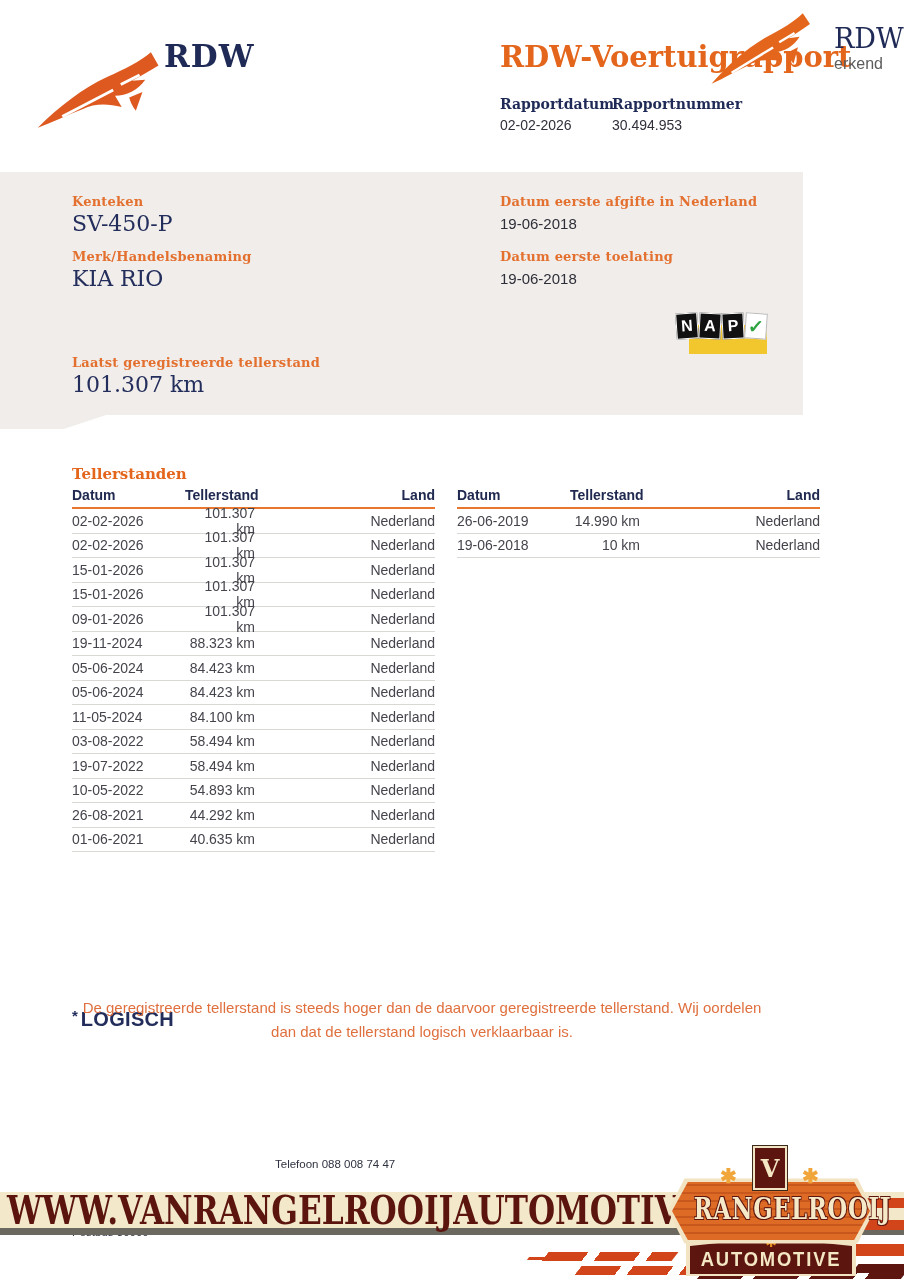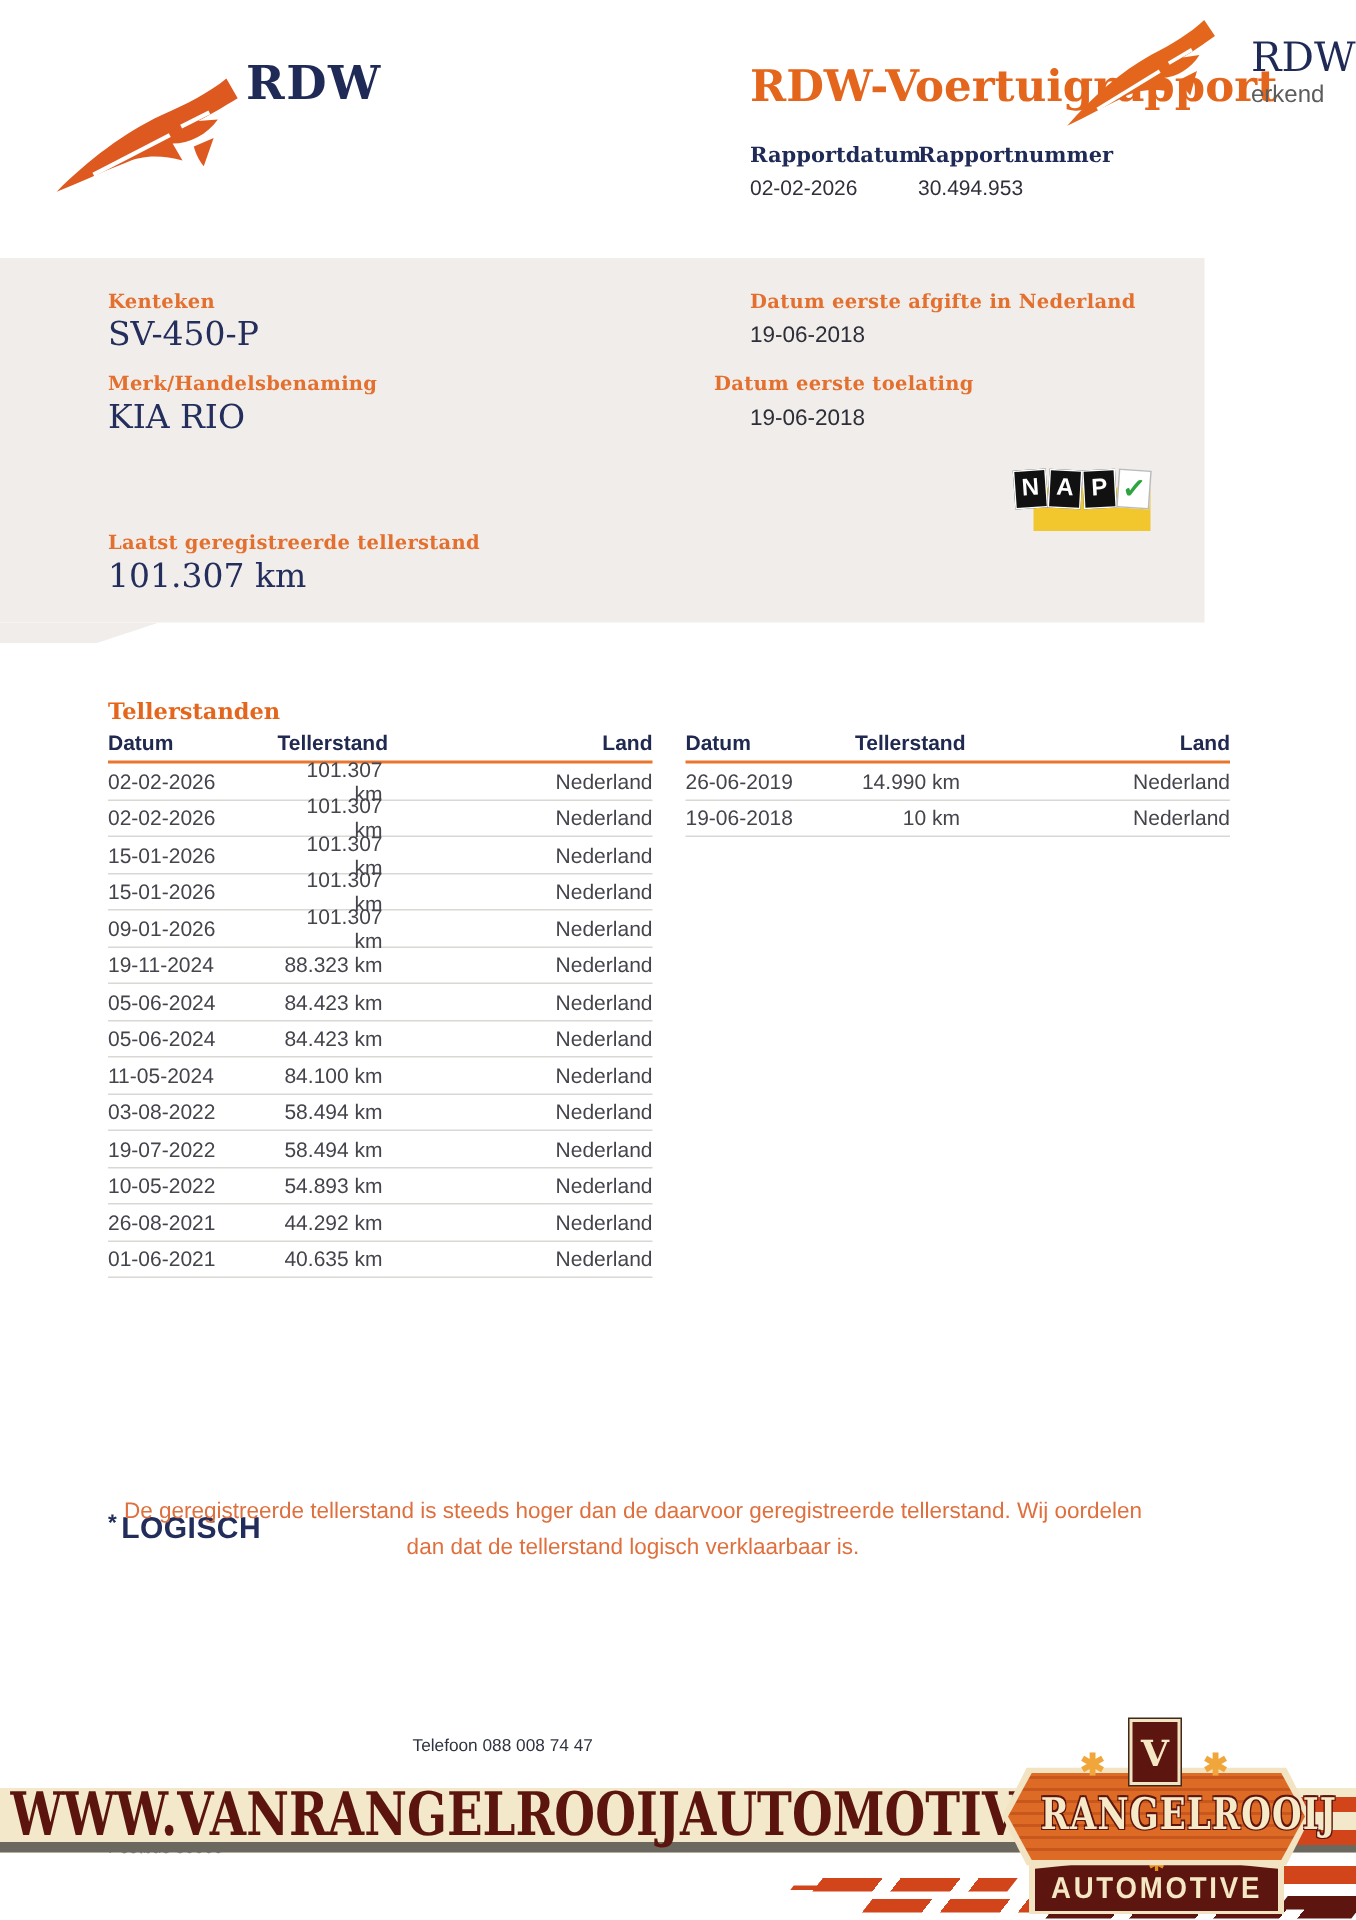--- a/index.html
+++ b/index.html
@@ -132,21 +132,21 @@
 
 <div class="abs lbl" style="left:72px;top:194px;">Kenteken</div>
 <div class="abs val-lg" style="left:72px;top:211px;">SV-450-P</div>
 <div class="abs lbl" style="left:72px;top:249px;">Merk/Handelsbenaming</div>
 <div class="abs val-lg" style="left:72px;top:266px;">KIA RIO</div>
 <div class="abs lbl" style="left:72px;top:355px;">Laatst geregistreerde tellerstand</div>
 <div class="abs val-lg" style="left:72px;top:372px;">101.307 km</div>
 
 <div class="abs lbl" style="left:500px;top:194px;">Datum eerste afgifte in Nederland</div>
 <div class="abs val-sm" style="left:500px;top:215px;">19-06-2018</div>
-<div class="abs lbl" style="left:476px;top:249px;">Datum eerste toelating</div>
+<div class="abs lbl" style="left:500px;top:249px;">Datum eerste toelating</div>
 <div class="abs val-sm" style="left:500px;top:270px;">19-06-2018</div>
 
 <div class="abs oordeel" style="left:500px;top:310px;">
 </div>
 
 <div class="abs nap">
   <div class="yellow"></div>
   <div class="tile" style="left:0;transform:rotate(-4deg);">N</div>
   <div class="tile" style="left:23px;transform:rotate(3deg);">A</div>
   <div class="tile" style="left:46px;transform:rotate(-3deg);">P</div>

